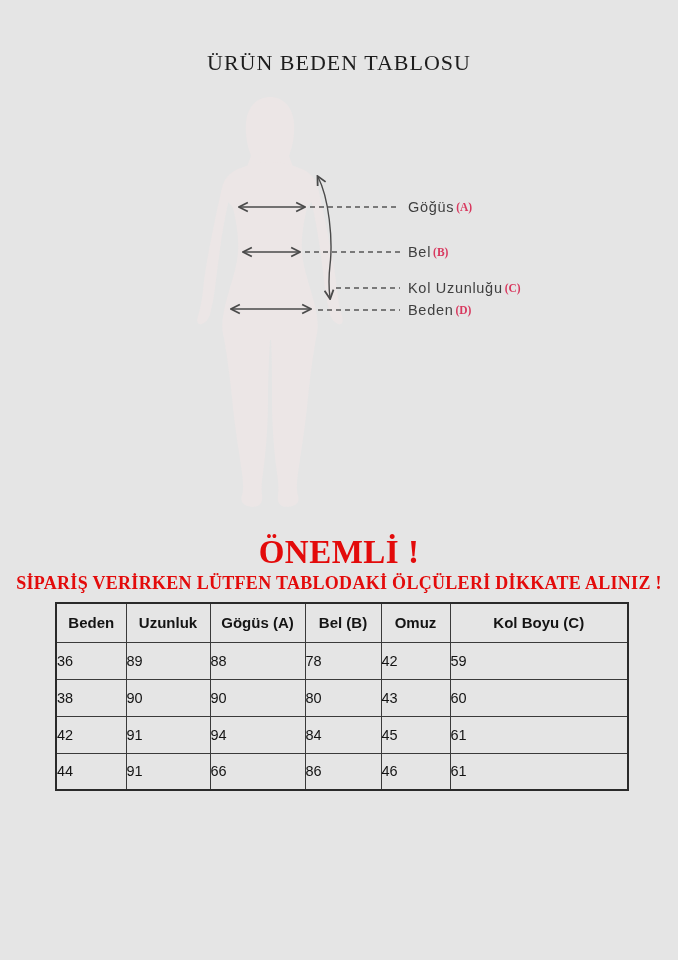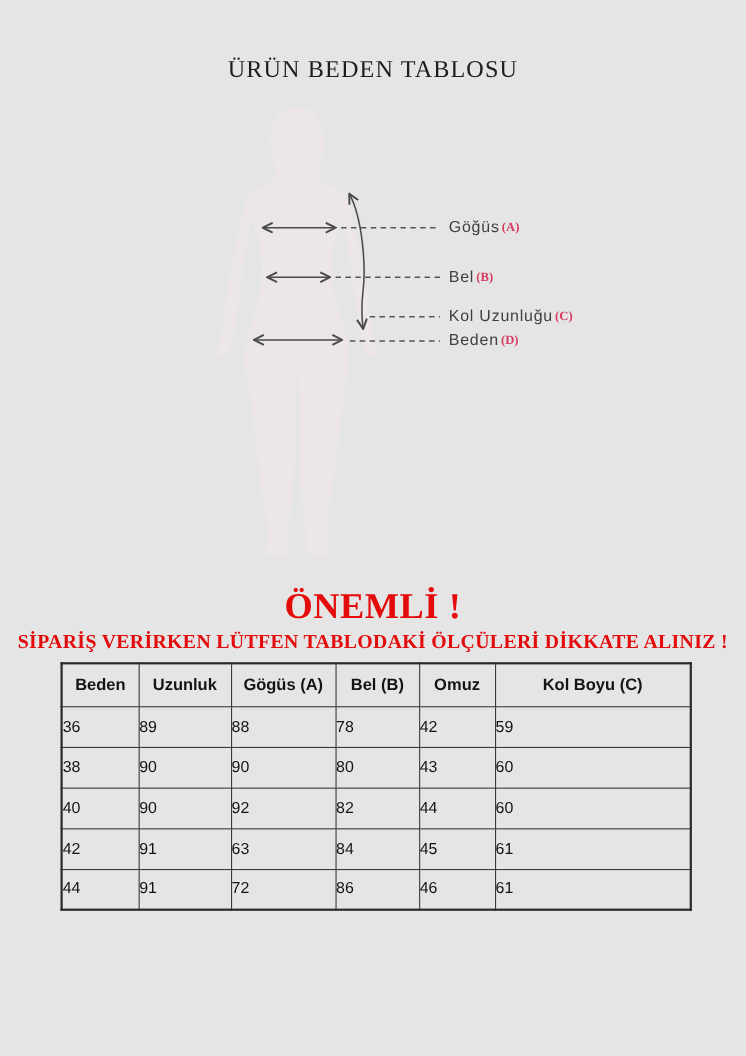--- a/index.html
+++ b/index.html
@@ -177,39 +177,31 @@
         </tr>
         <tr>
           <td>38</td>
           <td>90</td>
           <td>90</td>
           <td>80</td>
           <td>43</td>
           <td>60</td>
         </tr>
         <tr>
-          <td>40</td>
-          <td>90</td>
-          <td>92</td>
-          <td>82</td>
-          <td>44</td>
-          <td>60</td>
-        </tr>
-        <tr>
           <td>42</td>
           <td>91</td>
-          <td>63</td>
+          <td>94</td>
           <td>84</td>
           <td>45</td>
           <td>61</td>
         </tr>
         <tr>
           <td>44</td>
           <td>91</td>
-          <td>72</td>
+          <td>66</td>
           <td>86</td>
           <td>46</td>
           <td>61</td>
         </tr>
       </tbody>
   </table>
 
 </div>
 
 </body></html>

